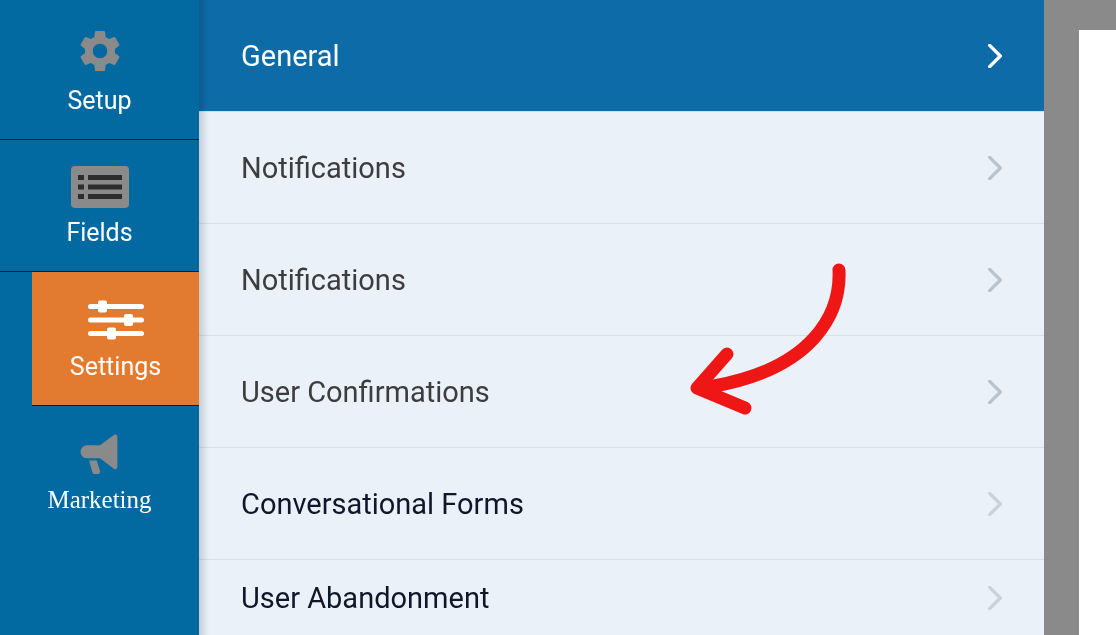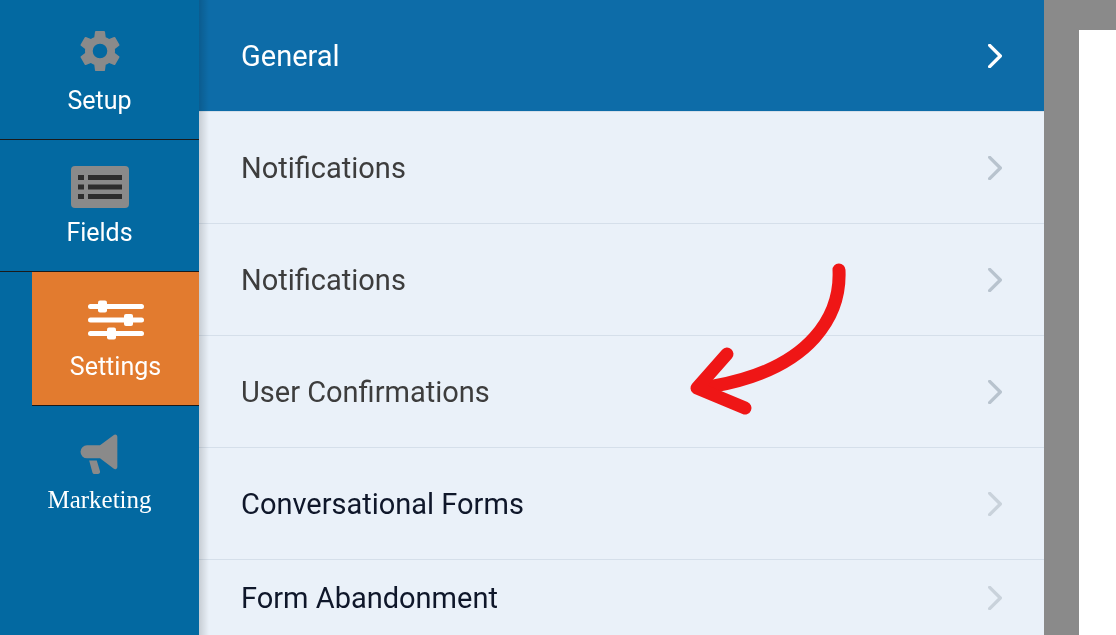--- a/index.html
+++ b/index.html
@@ -200,21 +200,21 @@
   <div class="settings-item disabled">
     <span class="settings-label">Conversational Forms</span>
     <span class="chevron">
       <svg width="14" height="24" viewBox="0 0 10 18" fill="none" stroke="#c9d2db" stroke-width="2.5" stroke-linecap="round" stroke-linejoin="round">
         <polyline points="1,1 9,9 1,17"></polyline>
       </svg>
     </span>
   </div>
 
   <div class="settings-item disabled" style="border-bottom:none; height:75px;">
-    <span class="settings-label">Form Abandonment</span>
+    <span class="settings-label">User Abandonment</span>
     <span class="chevron">
       <svg width="14" height="24" viewBox="0 0 10 18" fill="none" stroke="#c9d2db" stroke-width="2.5" stroke-linecap="round" stroke-linejoin="round">
         <polyline points="1,1 9,9 1,17"></polyline>
       </svg>
     </span>
   </div>
 
   <div class="annotation-arrow">
     <svg width="200" height="170" viewBox="0 0 200 170" fill="none">
       <path d="M170,12 C172,55 145,110 45,128" stroke="#ef1616" stroke-width="13" stroke-linecap="round" fill="none"></path>

